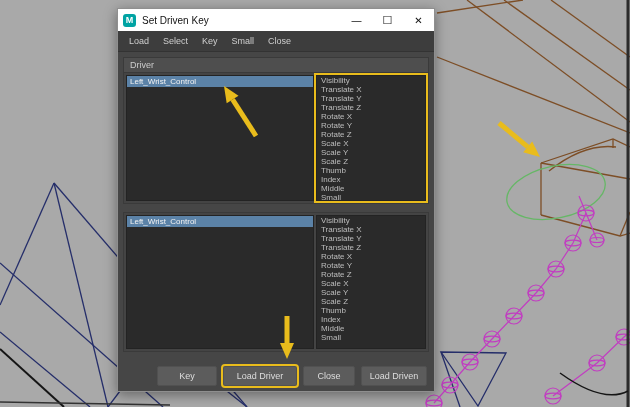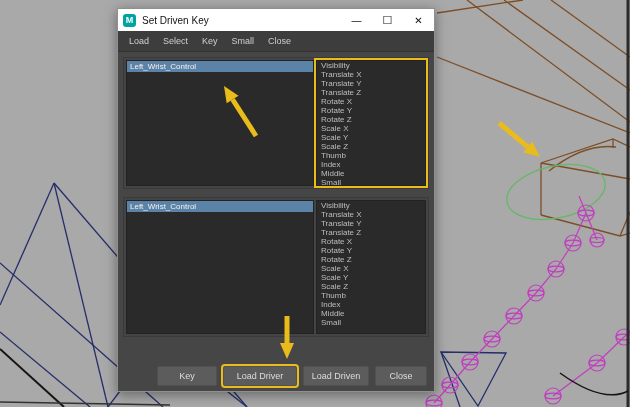--- a/index.html
+++ b/index.html
@@ -147,20 +147,21 @@
       <span class="menu-item">Load</span>
       <span class="menu-item">Select</span>
       <span class="menu-item">Key</span>
       <span class="menu-item">Small</span>
       <span class="menu-item">Close</span>
     </div>
 
   <div class="dialog-body">
 
     <div class="section">
+      <div class="section-header">Driver</div>
       <div class="section-lists">
         <div class="list objects-list h-driver">
           <div class="object-item selected">Left_Wrist_Control</div>
         </div>
         <div class="list attrs-list h-driver yellow-box">
             <div class="attr-item">Visibility</div>
             <div class="attr-item">Translate X</div>
             <div class="attr-item">Translate Y</div>
             <div class="attr-item">Translate Z</div>
             <div class="attr-item">Rotate X</div>
@@ -197,22 +198,22 @@
             <div class="attr-item">Index</div>
             <div class="attr-item">Middle</div>
             <div class="attr-item">Small</div>
           </div>
       </div>
     </div>
 
     <div class="button-row">
       <div class="btn btn-key">Key</div>
       <div class="btn btn-load-driver">Load Driver</div>
+      <div class="btn btn-close">Close</div>
       <div class="btn btn-load-driven">Load Driven</div>
-      <div class="btn btn-close">Close</div>
     </div>
 
   </div>
 </div>
 
 <svg class="annotations" width="630" height="407" viewBox="0 0 630 407">
   <g fill="#e9bc1c" stroke="#e9bc1c">
     <line x1="256" y1="136" x2="232.6" y2="99.5" stroke-width="5"></line>
     <polygon points="224,86 238.5,95.7 226.7,103.3" stroke="none"></polygon>
   </g>

